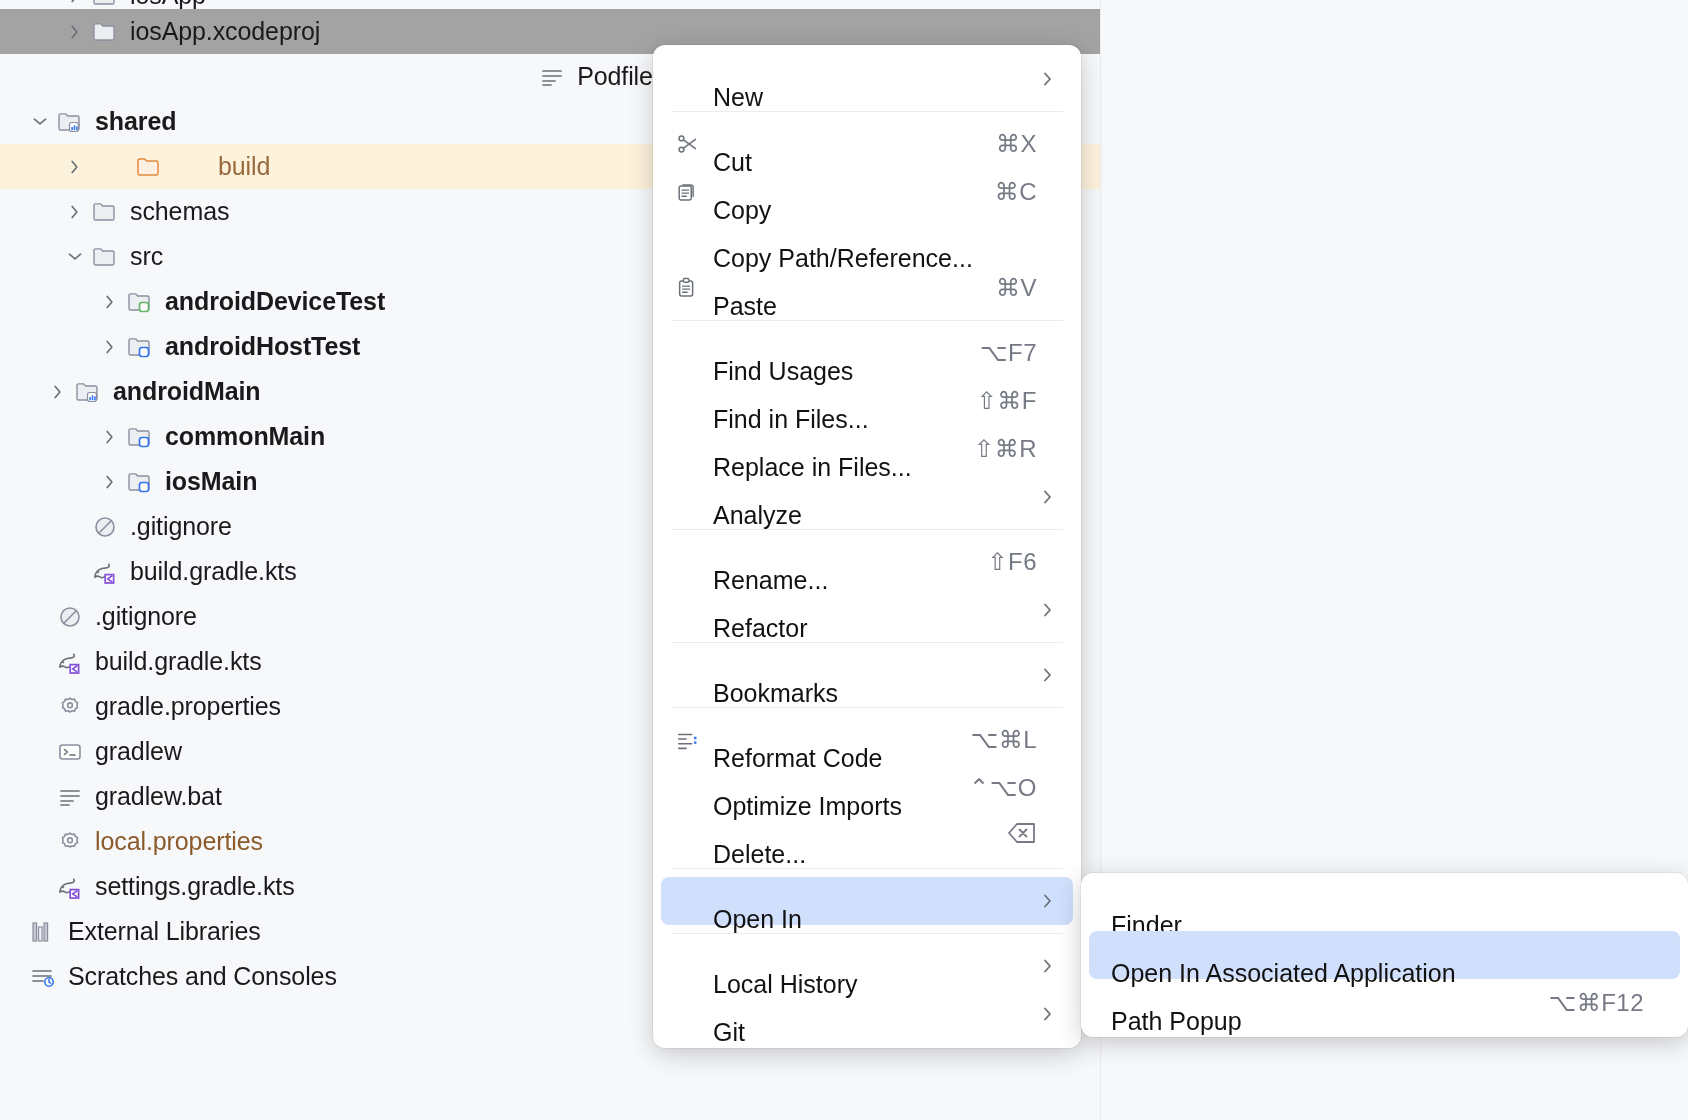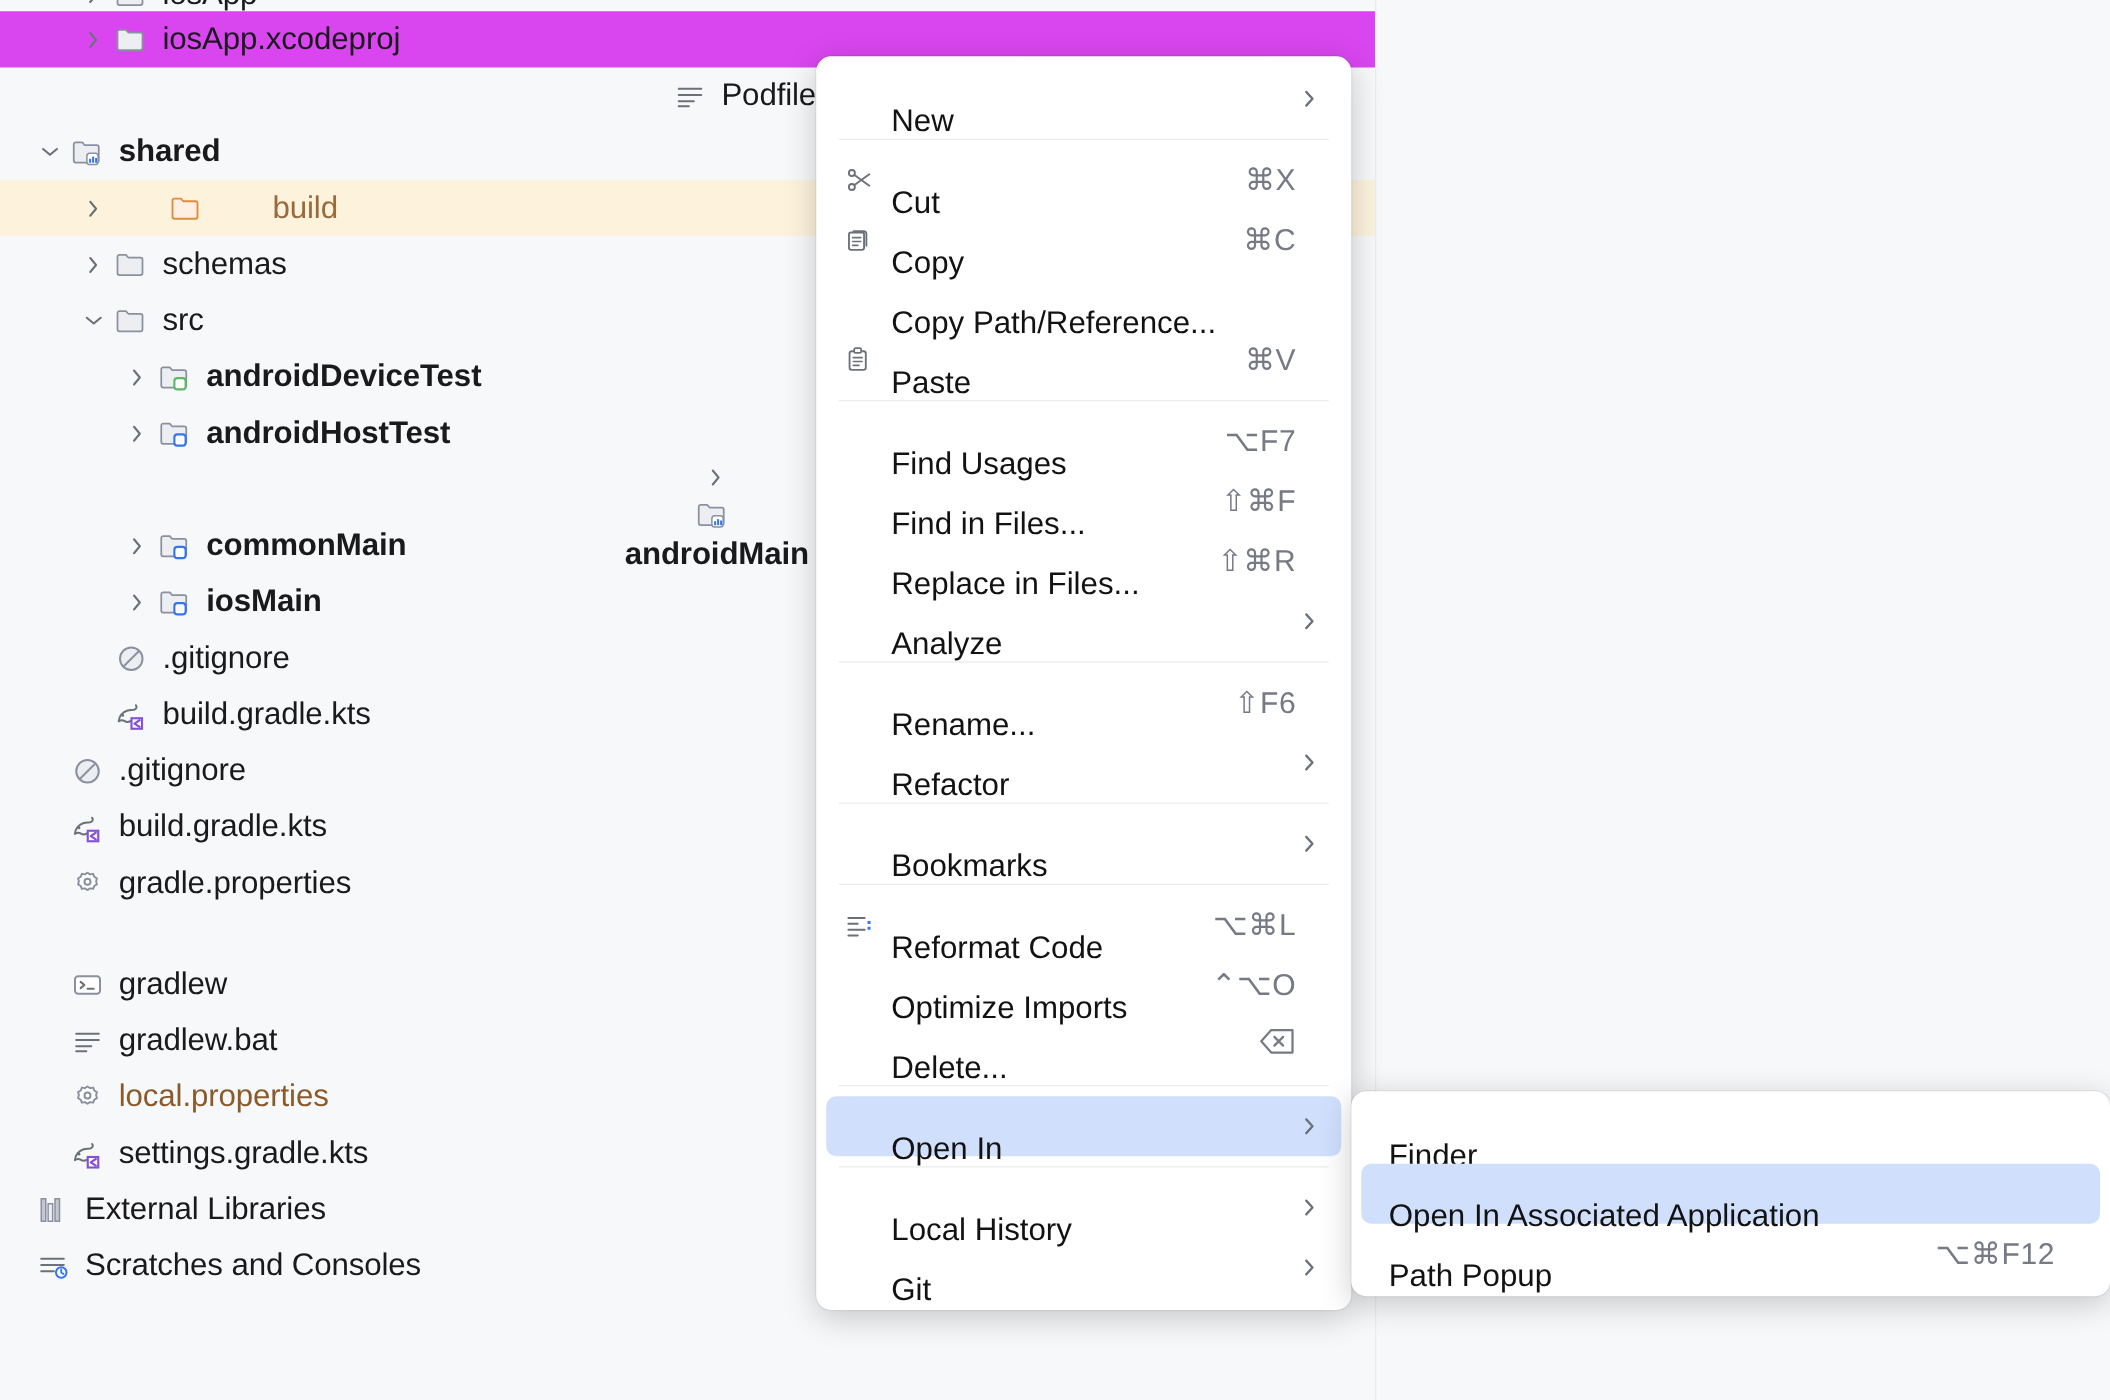--- a/index.html
+++ b/index.html
@@ -24,21 +24,21 @@
   }
 
   .tree-row{
     position:relative;
     height:45px;
     display:flex;align-items:center;
     font-size:25px;
     color:#1a1a1c;
     white-space:nowrap;
   }
-  .tree-row.selected{ background:#d946ef; }
+  .tree-row.selected{ background:#a3a3a3; }
   .tree-row.marked{ background:#fdf3dd;gap:44px; }
 
   .arrow{
     width:26px;height:26px;flex:0 0 26px;
     position:relative;
   }
   .arrow svg{display:block;}
   .arrow.empty svg{visibility:hidden;}
 
   .ticon{
@@ -221,21 +221,21 @@
           </svg>
         </span>
         <span class="ticon">
           <svg width="28" height="28" viewBox="0 0 28 28" fill="none" xmlns="http://www.w3.org/2000/svg">
             <path d="M3 7.5a1.6 1.6 0 0 1 1.6-1.6h5.2l1.8 2.1h9.8A1.6 1.6 0 0 1 23 9.6v10.8a1.6 1.6 0 0 1-1.6 1.6H4.6A1.6 1.6 0 0 1 3 20.4V7.5z" fill="#edeef2" stroke="#8b90a0" stroke-width="1.4" stroke-linejoin="round"></path>
             <rect x="13.5" y="14.5" width="9" height="9" rx="2.4" fill="#fff" stroke="#3574f0" stroke-width="1.7"></rect>
           </svg>
         </span>
         <span class="tlabel bold">androidHostTest</span>
       </div>
-      <div class="tree-row" style="padding-left: 45px; flex-direction: column;">
+      <div class="tree-row" style="padding-left: 45px;">
         <span class="arrow">
           <svg width="26" height="26" viewBox="0 0 28 28" fill="none" xmlns="http://www.w3.org/2000/svg">
             <path d="M11 8l5 6-5 6" stroke="#6b7079" stroke-width="1.8" stroke-linecap="round" stroke-linejoin="round"></path>
           </svg>
         </span>
         <span class="ticon">
           <svg width="28" height="28" viewBox="0 0 28 28" fill="none" xmlns="http://www.w3.org/2000/svg">
             <path d="M3 7.5a1.6 1.6 0 0 1 1.6-1.6h5.2l1.8 2.1h9.8A1.6 1.6 0 0 1 23 9.6v10.8a1.6 1.6 0 0 1-1.6 1.6H4.6A1.6 1.6 0 0 1 3 20.4V7.5z" fill="#edeef2" stroke="#8b90a0" stroke-width="1.4" stroke-linejoin="round"></path>
             <rect x="13.5" y="14.5" width="9" height="9" rx="2.2" fill="#fff" stroke="#8b90a0" stroke-width="1.2"></rect>
             <rect x="15.3" y="19" width="1.6" height="3.2" fill="#3574f0"></rect>
@@ -342,21 +342,21 @@
           </svg>
         </span>
         <span class="ticon">
           <svg width="28" height="28" viewBox="0 0 28 28" fill="none" xmlns="http://www.w3.org/2000/svg">
             <path d="M14 5.2l2.1 1.3 2.4-0.4 0.9 2.3 2.1 1.3-0.6 2.4 0.6 2.4-2.1 1.3-0.9 2.3-2.4-0.4L14 19l-2.1-1.3-2.4 0.4-0.9-2.3L6.5 14.5l0.6-2.4-0.6-2.4 2.1-1.3 0.9-2.3 2.4 0.4L14 5.2z" fill="#fff" stroke="#8b90a0" stroke-width="1.6" stroke-linejoin="round"></path>
             <circle cx="14" cy="12.3" r="2.4" fill="#fff" stroke="#8b90a0" stroke-width="1.6"></circle>
           </svg>
         </span>
         <span class="tlabel">gradle.properties</span>
       </div>
-      <div class="tree-row" style="padding-left: 27px; margin-top: 36px;">
+      <div class="tree-row" style="padding-left: 27px;">
         <span class="arrow empty">
           <svg width="26" height="26" viewBox="0 0 28 28" fill="none" xmlns="http://www.w3.org/2000/svg">
             <path d="M11 8l5 6-5 6" stroke="#6b7079" stroke-width="1.8" stroke-linecap="round" stroke-linejoin="round"></path>
           </svg>
         </span>
         <span class="ticon">
           <svg width="28" height="28" viewBox="0 0 28 28" fill="none" xmlns="http://www.w3.org/2000/svg">
             <rect x="4" y="7" width="20" height="14" rx="2.5" fill="#fff" stroke="#8b90a0" stroke-width="1.6"></rect>
             <path d="M8.5 11.5l3 2.5-3 2.5" stroke="#6b7079" stroke-width="1.6" fill="none" stroke-linecap="round" stroke-linejoin="round"></path>
             <path d="M14 17h5" stroke="#6b7079" stroke-width="1.6" stroke-linecap="round"></path>

